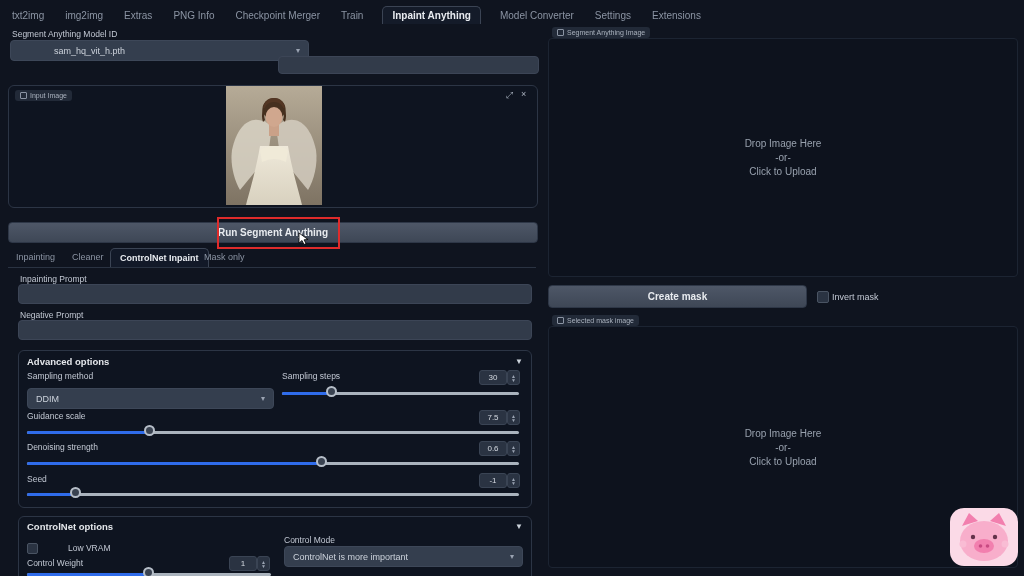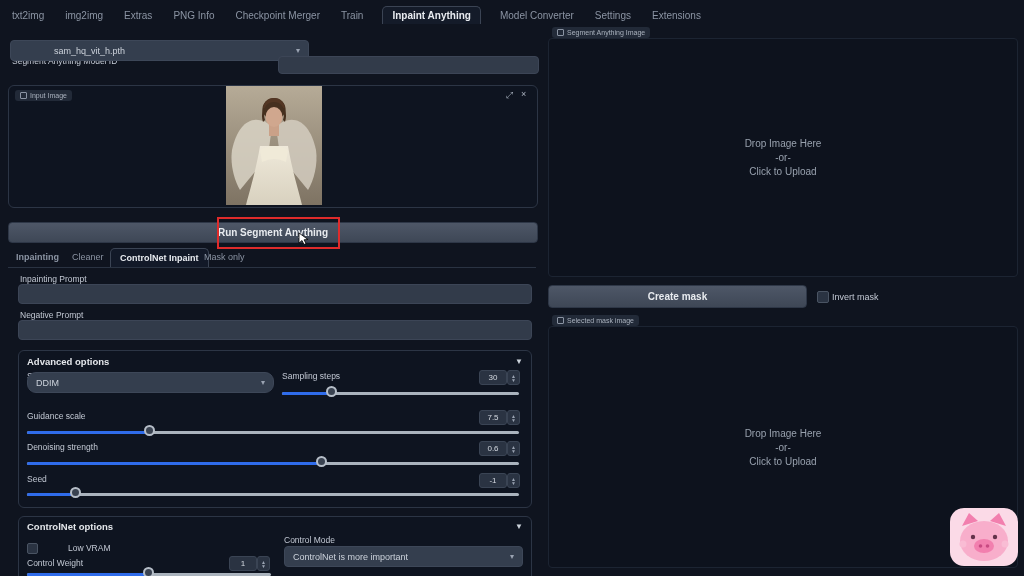--- a/index.html
+++ b/index.html
@@ -66,21 +66,21 @@
     <span class="tab">Extras</span>
     <span class="tab">PNG Info</span>
     <span class="tab">Checkpoint Merger</span>
     <span class="tab">Train</span>
     <span class="tab active">Inpaint Anything</span>
     <span class="tab">Model Converter</span>
     <span class="tab">Settings</span>
     <span class="tab">Extensions</span>
   </div>
 
-  <div class="lbl" style="left:12px;top:29px;margin-top:27px;">Segment Anything Model ID</div>
+  <div class="lbl" style="left:12px;top:29px;">Segment Anything Model ID</div>
   <div class="dropdown" style="left:10px;top:40px;width:246px;height:19px;padding-left:43px;">
     <span>sam_hq_vit_h.pth</span>
     <span class="caret">▾</span>
   </div>
   <div class="textbox" style="left:278px;top:56px;width:247px;height:16px;"></div>
 
   <div class="panel" style="left:8px;top:85px;width:528px;height:121px;">
     <div class="chip" style="left:6px;top:4px;">
       <span class="sq"></span>
       <span>Input Image</span>
@@ -112,37 +112,37 @@
       <path d="M57 34 Q59 28 57 22 L59 22 Q61 30 59 36 Z" fill="#46301f"></path>
     </svg>
   </div>
 
   <div class="btn" style="left:8px;top:222px;width:528px;height:19px;">Run Segment Anything</div>
   <div class="red-rect" style="left:217px;top:217px;width:119px;height:28px;"></div>
   <svg style="position:absolute;left:298px;top:232px;z-index:7;" width="12" height="14" viewBox="0 0 12 14">
     <path d="M1 1 L1 11 L4 8.5 L6 12.5 L8 11.5 L6 7.8 L10 7.5 Z" fill="#ffffff" stroke="#000000" stroke-width="0.8"></path>
   </svg>
 
-  <span class="subtab" style="left:16px;top:252px;font-weight:bold;">Inpainting</span>
+  <span class="subtab" style="left:16px;top:252px;">Inpainting</span>
   <span class="subtab" style="left:72px;top:252px;">Cleaner</span>
   <span class="subtab active" style="left:110px;top:248px;height:19px;">ControlNet Inpaint</span>
   <span class="subtab" style="left:204px;top:252px;">Mask only</span>
   <div class="hairline" style="left:8px;top:267px;width:528px;"></div>
 
   <div class="lbl" style="left:20px;top:274px;">Inpainting Prompt</div>
   <div class="textbox" style="left:18px;top:284px;width:500px;height:18px;"></div>
   <div class="lbl" style="left:20px;top:310px;">Negative Prompt</div>
   <div class="textbox" style="left:18px;top:320px;width:500px;height:18px;"></div>
 
   <div class="panel" style="left:18px;top:350px;width:512px;height:156px;">
     <div class="acc-title" style="left:8px;top:5px;">Advanced options</div>
     <div class="acc-caret" style="left:496px;top:6px;">▼</div>
 
     <div class="lbl" style="left:8px;top:20px;">Sampling method</div>
-    <div class="dropdown" style="left:8px;top:21px;width:229px;height:19px;border-radius:9px;">
+    <div class="dropdown" style="left:8px;top:37px;width:229px;height:19px;">
       <span>DDIM</span>
       <span class="caret">▾</span>
     </div>
 
     <div class="lbl" style="left:263px;top:20px;">Sampling steps</div>
     <div class="numbox" style="left:460px;top:19px;width:26px;height:13px;">30</div>
     <div class="spin" style="left:488px;top:19px;width:11px;height:13px;">
         <span>▲</span>
         <span>▼</span>
       </div>

